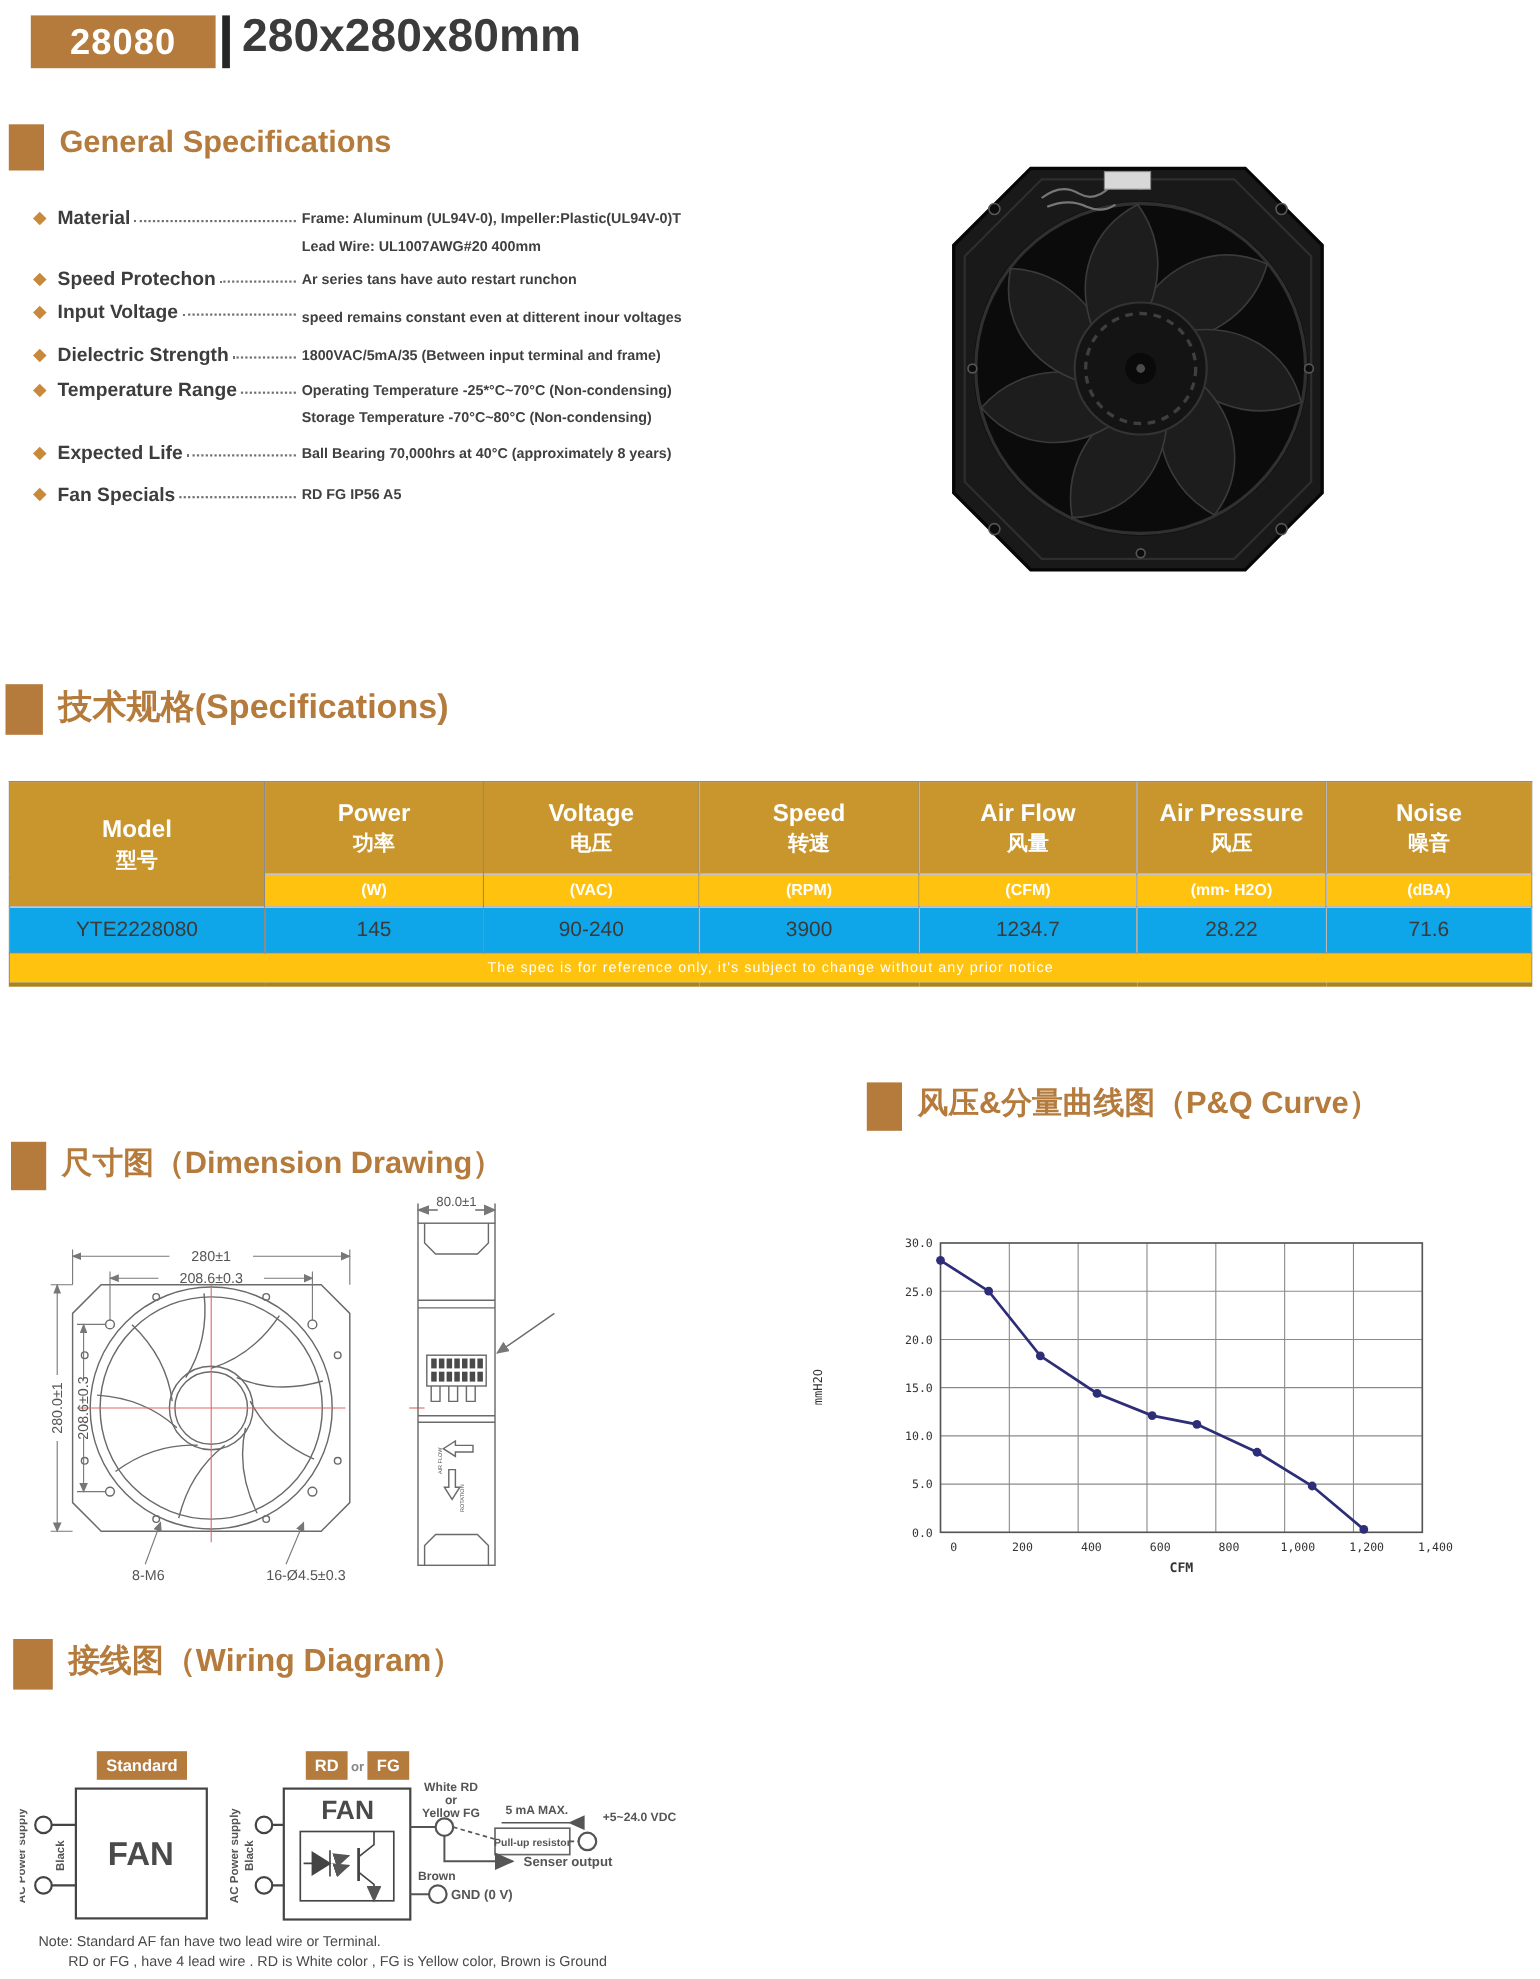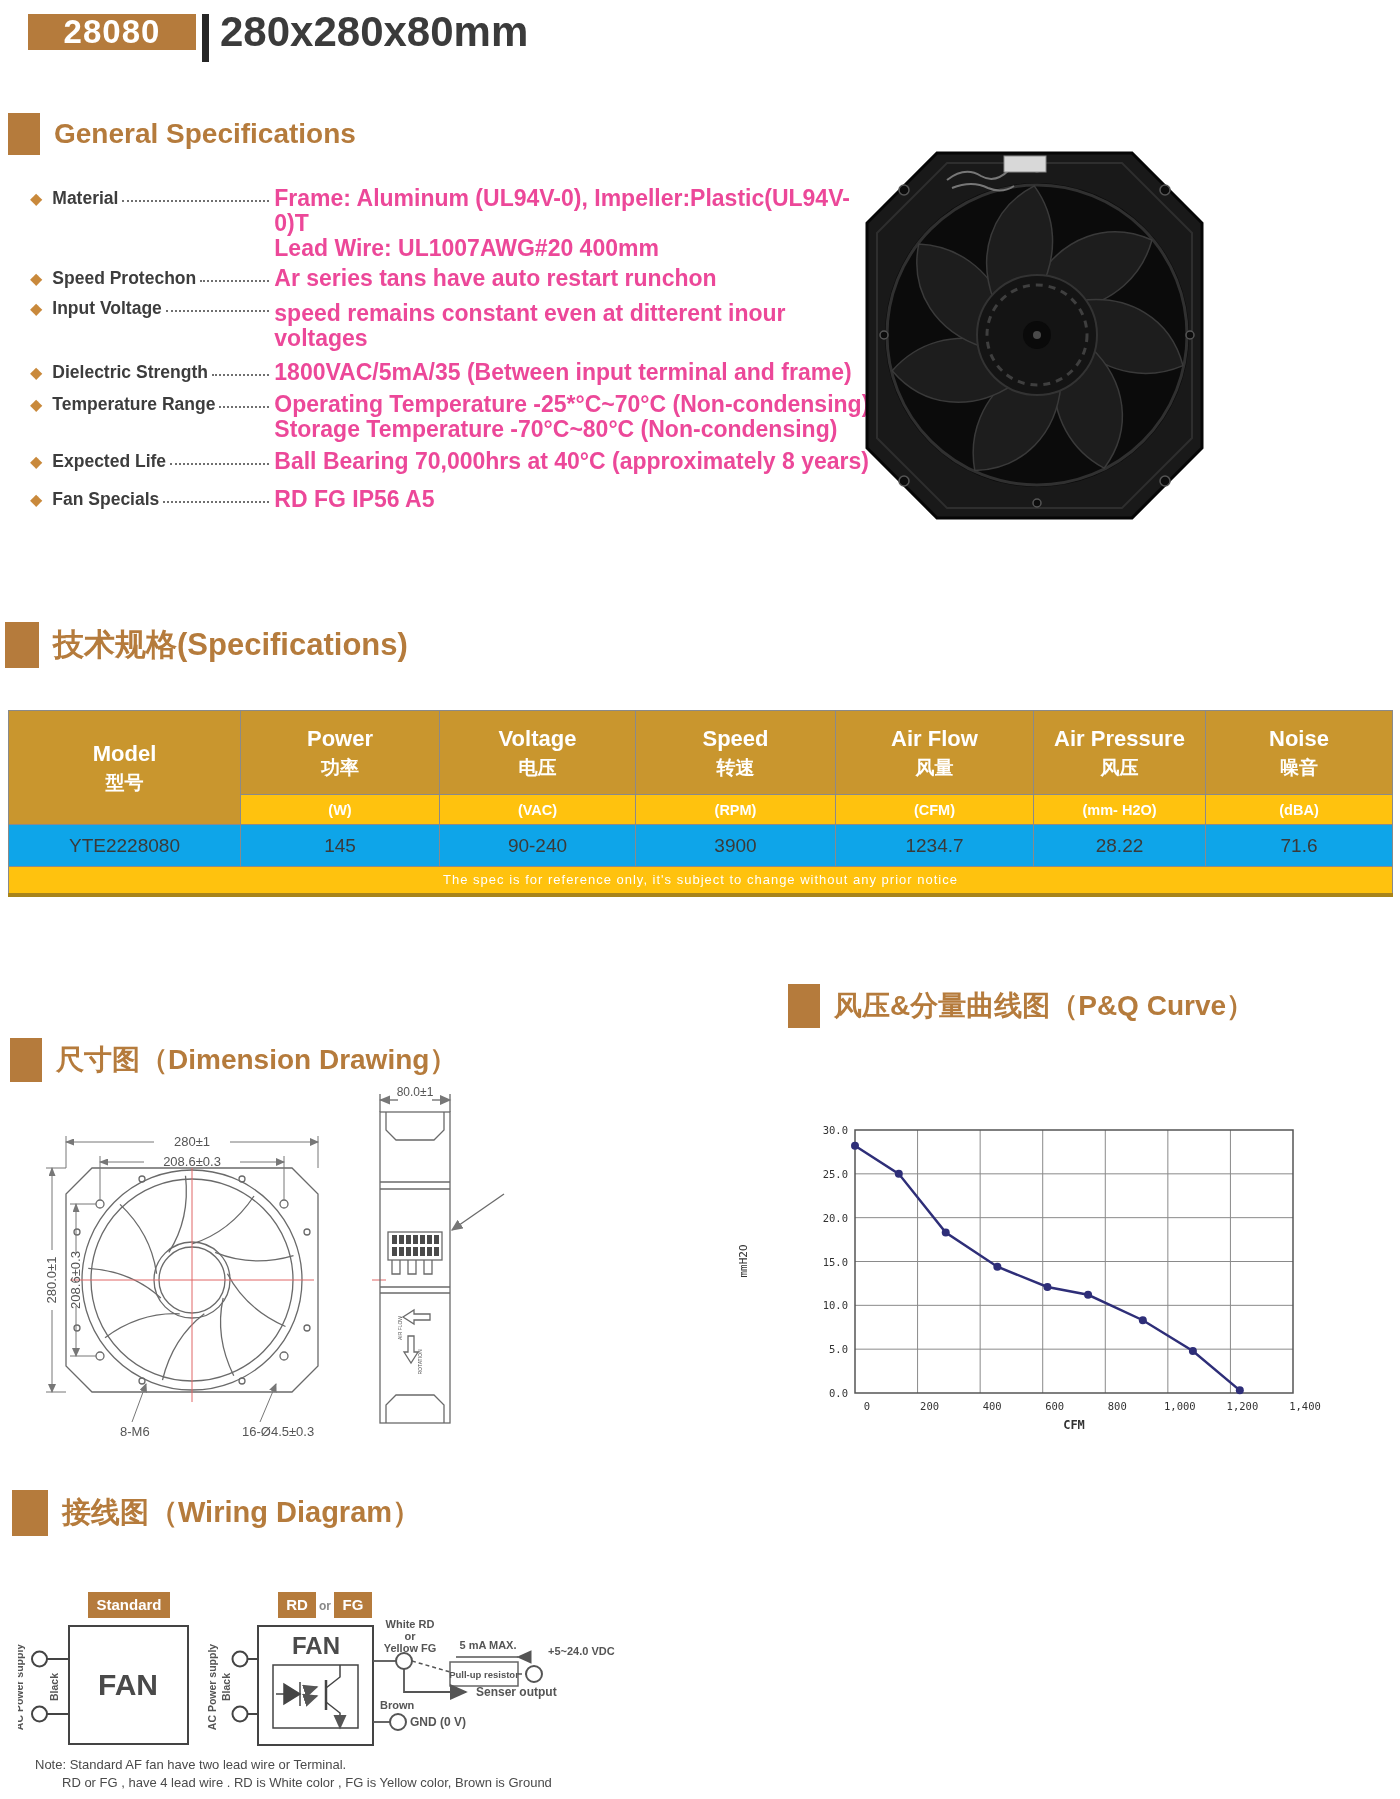--- a/index.html
+++ b/index.html
@@ -1,34 +1,34 @@
 <!DOCTYPE html>
 <html><head>
 <meta charset="utf-8">
 <style>
 *{margin:0;padding:0;box-sizing:border-box}
 html,body{background:#fff}
 body{width:1400px;height:1799px;position:relative;font-family:"Liberation Sans",sans-serif;color:#3d3d3d;overflow:hidden}
 .abs{position:absolute}
 
-.model-badge{left:28px;top:14px;width:168px;height:36px;background:#b57b3c;color:#fff;font-size:33px;font-weight:bold;display:flex;align-items:center;justify-content:center;letter-spacing:1px}
+.model-badge{left:28px;top:14px;width:168px;height:48px;background:#b57b3c;color:#fff;font-size:33px;font-weight:bold;display:flex;align-items:center;justify-content:center;letter-spacing:1px}
 .header-bar{left:202px;top:14px;width:7px;height:48px;background:#262626}
 .size-title{left:220px;top:8px;font-size:42px;font-weight:bold;color:#3b3b3b}
 
-.sec{display:flex;align-items:center}
+.sec{display:flex;align-items:flex-start}
 .sec-square{background:#b57b3c;flex:none}
 .sec-text{color:#b57b3c;font-weight:bold;margin-left:14px;white-space:nowrap}
 
 .spec-list{left:30px;top:186px;width:845px}
 .spec-row{display:flex;align-items:flex-start;margin-bottom:5px}
 .spec-row .diamond{color:#c9893b;font-size:16px;line-height:25px;margin-right:10px;flex:none}
 .spec-label-wrap{width:222px;flex:none;display:flex;align-items:flex-start}
 .spec-label{font-weight:bold;font-size:17.5px;line-height:25px;color:#3d3d3d;white-space:nowrap}
 .leader{flex:1;border-bottom:2px dotted #6f6f6f;height:16px;margin:0 5px 0 4px;min-width:10px}
-.spec-value{flex:1;font-weight:bold;font-size:23px;line-height:25px;color:#ec4899}
+.spec-value{flex:1;font-weight:bold;font-size:13px;line-height:25px;color:#404040}
 .mb9{margin-bottom:9px!important}.mb7{margin-bottom:7px!important}.mb13{margin-bottom:13px!important}
 
 .spec-table{border-collapse:collapse;table-layout:fixed;width:1384px}
 .spec-table th,.spec-table td{border:1px solid #8a8a8a;text-align:center;vertical-align:middle;overflow:hidden}
 .spec-table thead th{background:#c9962e;color:#fff;height:84px;font-weight:bold}
 .spec-table thead .en{font-size:22px;line-height:30px}
 .spec-table thead .zh{font-size:19px;line-height:28px}
 .unit-row td{background:#ffc20e;color:#fff;font-size:14.5px;font-weight:bold;height:30px}
 .data-row td{background:#0ea5e9;color:#3a3a3a;font-size:19px;height:42px;font-weight:normal}
 .foot-row td{background:#ffc20e;color:#fff;font-size:13px;height:28px;letter-spacing:1px;border-bottom:4px solid #a8841a}

